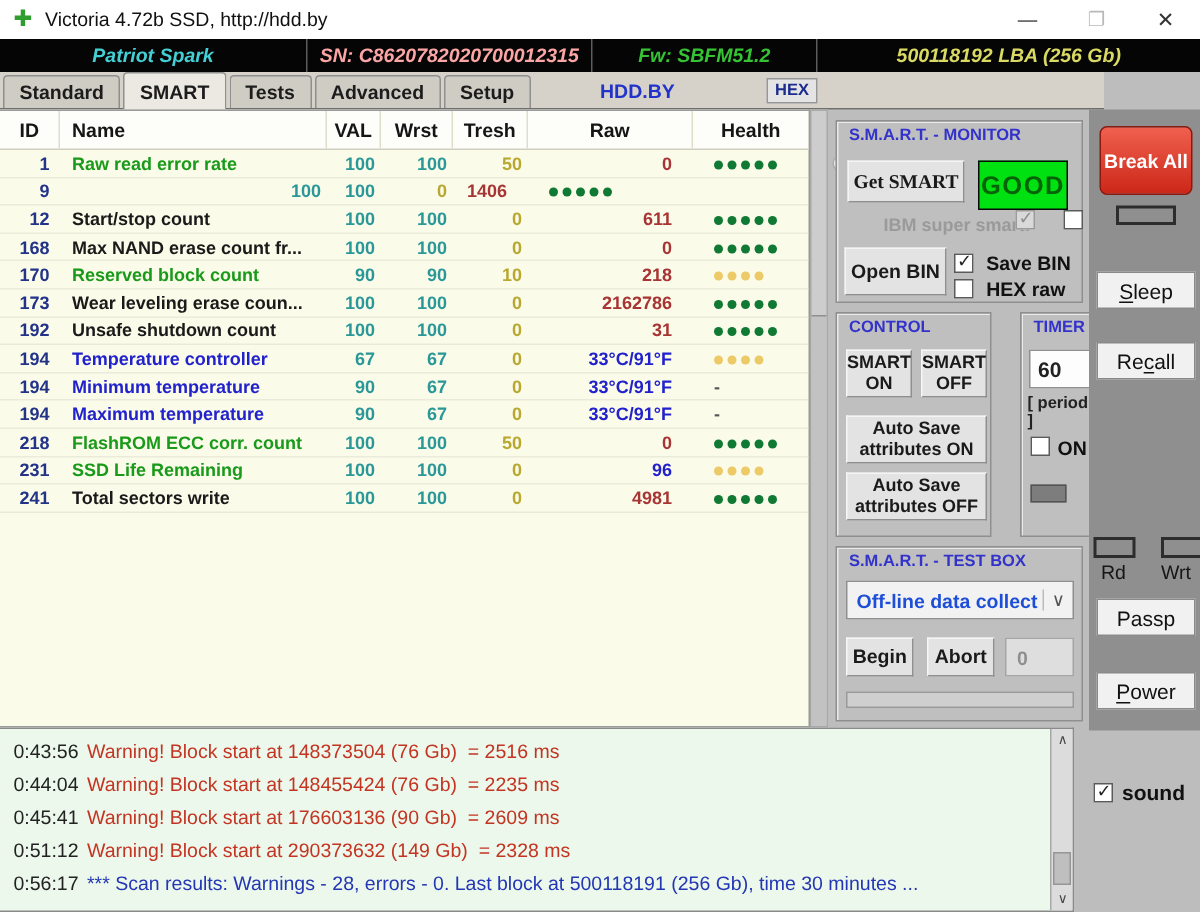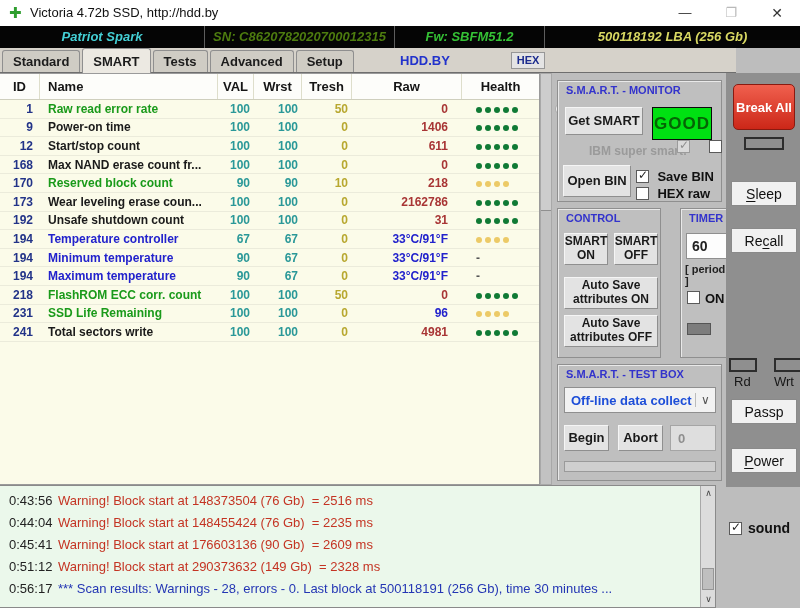--- a/index.html
+++ b/index.html
@@ -13,21 +13,21 @@
   .title-text { position:absolute; left:30px; top:5px; font-size:13px; color:#111; }
   .winbtn { position:absolute; top:0; width:46px; height:26px; text-align:center; line-height:26px; font-size:13px; color:#333; }
   .winbtn.min { right:92px; }
   .winbtn.max { right:46px; color:#b9b9b9; }
   .winbtn.close { right:0; font-size:14px; }
 
   
   .infobar { position:absolute; left:0; top:26px; width:800px; height:22px; background:#050505; display:flex; }
   .infoseg { height:22px; line-height:22px; text-align:center; font-size:13px; font-weight:bold; border-right:1px solid #5d5d5d;font-style:italic; }
   .seg-model { width:205px; color:#44cfd4; }
-  .seg-serial { width:190px; color:#4d7c0f; }
+  .seg-serial { width:190px; color:#fca5a5; }
   .seg-fw { width:150px; color:#35c235; }
   .seg-lba { width:255px; color:#d9d963; border-right:none; }
 
   
   .tabbar { position:absolute; left:0; top:48px; width:736px; height:25px; background:#d6d2ca; border-bottom:1px solid #6e6e6e; }
   .tabs { position:absolute; left:2px; bottom:0; display:flex; align-items:flex-end; }
   .tab { font-size:13px; font-weight:bold; color:#1c1c1c; background:#cfccc4; border:1px solid #8f8f8f; border-bottom:none; padding:3px 10px 3px 10px; margin-right:2px; border-radius:3px 3px 0 0; }
   .tab.active { background:#ece9e2; padding-top:5px; padding-bottom:4px; position:relative; top:1px; }
   .site-label { position:absolute; left:400px; top:5px; font-size:13px; font-weight:bold; color:#2233cc; }
   .hex-btn { position:absolute; left:511px; top:4px; width:34px; height:17px; background:#e4e4e4; border:1px solid #979797; font-size:11px; font-weight:bold; color:#1b2b8e; text-align:center; line-height:15px; }
@@ -68,21 +68,21 @@
   .t-thumb { position:absolute; left:0px; top:136px; width:10px; height:274px; background:#c2c2c2; border-top:1px solid #8f8f8f; }
 
   
   .group { position:absolute; background:#bfbfbf; border:1px solid #8f8f8f; box-shadow:1px 1px 0 #e9e9e9 inset; }
   .group-label { position:absolute; top:3px; left:8px; font-size:11px; font-weight:bold; color:#3333cc; }
   .btn { background:#e3e3e3; border:1px solid #8f8f8f; border-top-color:#f5f5f5; border-left-color:#f5f5f5; font-family:inherit; font-size:13px; font-weight:bold; color:#1a1a1a; display:flex; align-items:center; justify-content:center; text-align:center; line-height:1.15; }
   .good-box { position:absolute; left:94px; top:26px; width:60px; height:33px; background:#00e112; border:1px solid #0a0a0a; color:#056405; font-size:17px; font-weight:bold; letter-spacing:1px; display:flex; align-items:center; justify-content:center; }
   .gray-text { color:#9a9a9a; font-size:12px; font-weight:bold;margin-left:24px; }
 
   .monitor { left:557px; top:80px; width:165px; height:122px; }
-  .btn-getsmart { position:absolute; left:7px; top:26px; width:78px; height:28px; }
+  .btn-getsmart { position:absolute; left:7px; top:26px; width:78px; height:28px;font-family:Liberation Serif, serif; }
   .ibm-row { position:absolute; left:7px; top:60px; width:151px; height:15px; }
   .ibm-cb { position:absolute; left:112px; top:-1px; }
   .ibm-cb2 { position:absolute; left:144px; top:-1px; }
   .btn-openbin { position:absolute; left:5px; top:84px; width:68px; height:32px; }
   .savebin-row { position:absolute; left:78px; top:86px; }
   .hexraw-row { position:absolute; left:78px; top:103px; }
   .small-cb-label { font-size:13px; font-weight:bold; color:#111; margin-left:4px; vertical-align:middle; }
 
   .control { left:557px; top:208px; width:104px; height:150px; }
   .btn-smarton { position:absolute; left:6px; top:24px; width:44px; height:32px; font-size:12px; }
@@ -189,21 +189,20 @@
           <div class="c-id">1</div>
           <div class="c-name name-green">Raw read error rate</div>
           <div class="c-val">100</div>
           <div class="c-wrst">100</div>
           <div class="c-tresh">50</div>
           <div class="c-raw raw-red">0</div>
           <div class="c-health"><span class="dot green"></span><span class="dot green"></span><span class="dot green"></span><span class="dot green"></span><span class="dot green"></span></div>
         </div>
         <div class="t-row">
           <div class="c-id">9</div>
-          <div class="c-name name-black">Power-on time</div>
           <div class="c-val">100</div>
           <div class="c-wrst">100</div>
           <div class="c-tresh">0</div>
           <div class="c-raw raw-red">1406</div>
           <div class="c-health"><span class="dot green"></span><span class="dot green"></span><span class="dot green"></span><span class="dot green"></span><span class="dot green"></span></div>
         </div>
         <div class="t-row">
           <div class="c-id">12</div>
           <div class="c-name name-black">Start/stop count</div>
           <div class="c-val">100</div>

